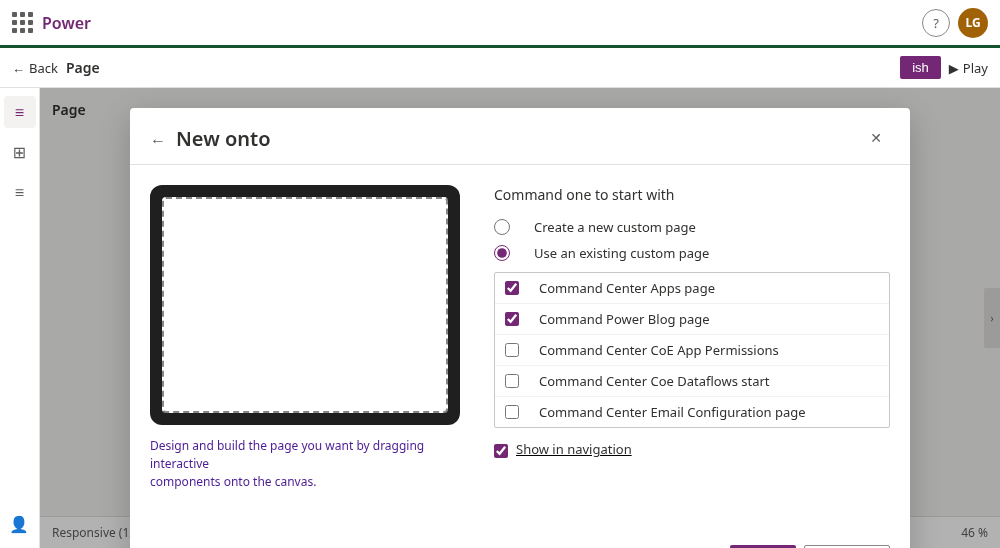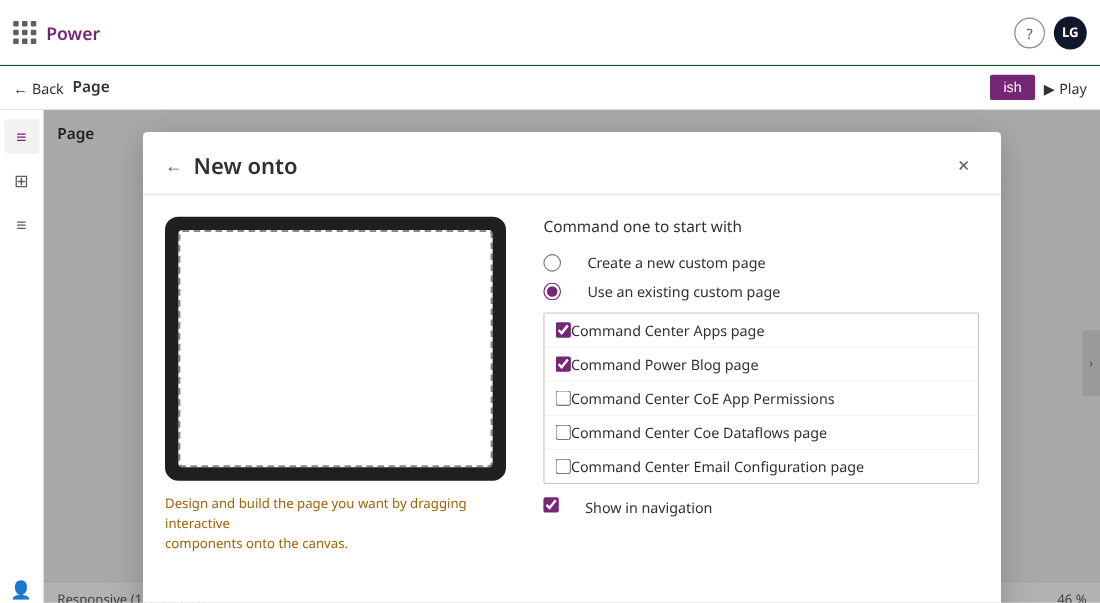--- a/index.html
+++ b/index.html
@@ -15,23 +15,23 @@
     
     .app-shell {
       width: 100%;
       height: 100%;
       background: #f3f2f1;
       position: relative;
     }
 
     
     .top-bar {
-      height: 60px;
-      background: #fff;
-      border-bottom: 1px solid #14532d;
+      height: 48px;
+      background: #fff;
+      border-bottom: 3px solid #14532d;
       display: flex;
       align-items: center;
       padding: 0 12px;
       gap: 8px;
     }
     .top-bar-dots {
       width: 22px;
       height: 22px;
       display: grid;
       grid-template-columns: repeat(3,6px);
@@ -45,21 +45,21 @@
     }
     .top-bar-brand {
       font-size: 16px;
       font-weight: 600;
       color: #742774;
     }
     .top-bar-spacer { flex: 1; }
     .top-bar-avatar {
       width: 30px; height: 30px;
       border-radius: 50%;
-      background: #0f172a;
+      background: #a16207;
       color: white;
       font-size: 12px;
       font-weight: 700;
       display: flex; align-items: center; justify-content: center;
     }
     .top-bar-help {
       width: 28px; height: 28px;
       border-radius: 50%;
       border: 1px solid #8a8886;
       display: flex; align-items: center; justify-content: center;
@@ -217,21 +217,21 @@
     .tablet-screen {
       width: 100%;
       height: 100%;
       border: 2px dashed #888;
       background: #fff;
       border-radius: 4px;
     }
     .preview-text {
       margin-top: 12px;
       font-size: 12px;
-      color: #a16207;
+      color: #4c1d95;
       line-height: 1.5;
     }
 
     
     .dialog-options {
       flex: 1;
     }
     .select-label {
       font-size: 14px;
       color: #323130;
@@ -277,43 +277,44 @@
       background: #f3f2f1;
     }
     .checkbox-list-container::-webkit-scrollbar-thumb {
       background: #c8c6c4;
       border-radius: 4px;
     }
 
     .checkbox-item {
       display: flex;
       align-items: center;
-      gap: 0;
+      gap: 20px;
       padding: 6px 10px;
       cursor: pointer;
       border-bottom: 1px solid #f3f2f1;
     }
     .checkbox-item:last-child { border-bottom: none; }
 
     .checkbox-input {
       width: 14px; height: 14px;
       accent-color: #742774;
       cursor: pointer;
     }
     .checkbox-label {
       font-size: 13px;
       color: #323130;
     }
 
     
     .show-nav-row {
       display: flex;
-      align-items: flex-start;
-      gap: 24px;
+      align-items: flex-end;
+      gap: 8px;
       margin-bottom: 16px;
+      text-decoration: underline;
     }
     .show-nav-label {
       font-size: 13px;
       color: #323130;
     }
 
     
     .dialog-footer {
       display: flex;
       justify-content: flex-end;
@@ -466,21 +467,21 @@
                   <div class="checkbox-item">
                     <input type="checkbox" class="checkbox-input" checked="" style="">
                     <span class="checkbox-label">Command Power Blog page</span>
                   </div>
                   <div class="checkbox-item">
                     <input type="checkbox" class="checkbox-input" style="">
                     <span class="checkbox-label">Command Center CoE App Permissions</span>
                   </div>
                   <div class="checkbox-item">
                     <input type="checkbox" class="checkbox-input" style="">
-                    <span class="checkbox-label">Command Center Coe Dataflows page</span>
+                    <span class="checkbox-label">Command Center Coe Dataflows start</span>
                   </div>
                   <div class="checkbox-item">
                     <input type="checkbox" class="checkbox-input" style="">
                     <span class="checkbox-label">Command Center Email Configuration page</span>
                   </div>
                 </div>
 
               <div class="show-nav-row">
                 <input type="checkbox" class="checkbox-input" checked="" style="">
                 <span class="show-nav-label">Show in navigation</span>

